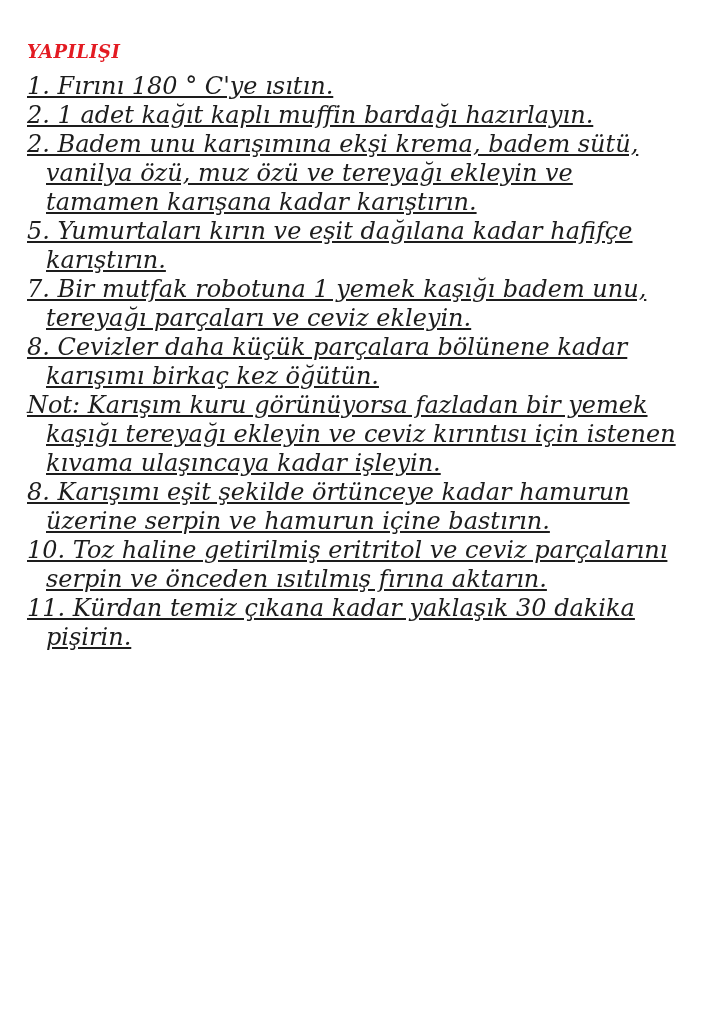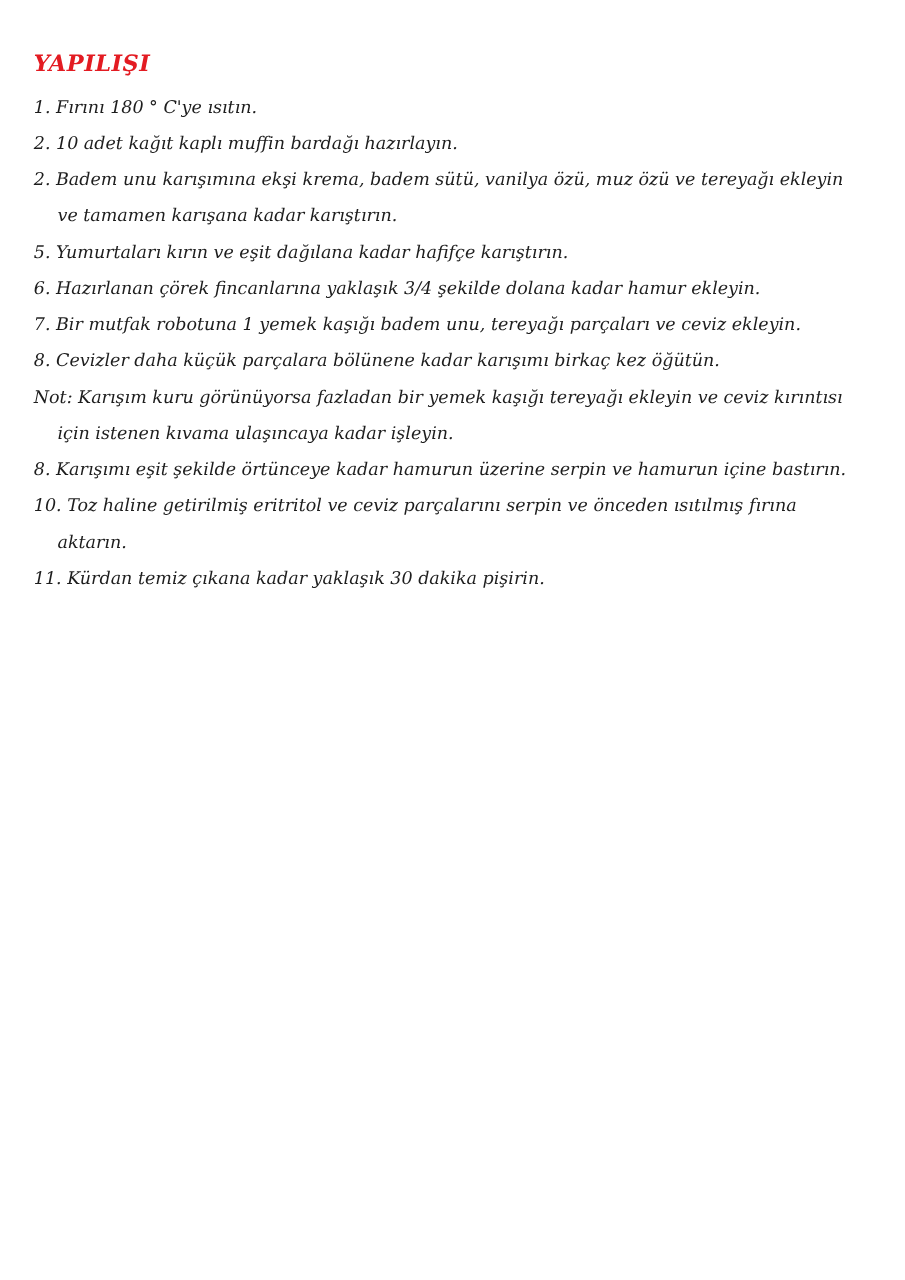--- a/index.html
+++ b/index.html
@@ -25,39 +25,39 @@
     font-weight: bold;
     font-size: 18px;
     line-height: 22px;
     letter-spacing: 0.4px;
     color: var(--title-color, #e31b22);
     margin: 0 0 9px 0;
   }
   .step {
     font-style: italic;
     font-weight: normal;
-    font-size: 14px;
+    font-size: 24px;
     line-height: 29px;
     color: var(--body-color, #1d1d1d);
     margin: 0;
     padding-left: 19px;
     text-indent: -19px;
+    text-decoration: underline;
   }
 </style>
 </head>
 <body style="background: rgb(255, 255, 255);">
 
 <div class="page">
   <div class="content">
     <h1 class="doc-title">YAPILIŞI</h1>
     <p class="step">1. Fırını 180 ° C'ye ısıtın.</p>
-    <p class="step">2. 10 adet kağıt kaplı muffin bardağı hazırlayın.</p>
+    <p class="step">2. 1 adet kağıt kaplı muffin bardağı hazırlayın.</p>
     <p class="step">2. Badem unu karışımına ekşi krema, badem sütü, vanilya özü, muz özü ve tereyağı ekleyin ve tamamen karışana kadar karıştırın.</p>
     <p class="step">5. Yumurtaları kırın ve eşit dağılana kadar hafifçe karıştırın.</p>
-    <p class="step">6. Hazırlanan çörek fincanlarına yaklaşık 3/4 şekilde dolana kadar hamur ekleyin.</p>
     <p class="step">7. Bir mutfak robotuna 1 yemek kaşığı badem unu, tereyağı parçaları ve ceviz ekleyin.</p>
     <p class="step">8. Cevizler daha küçük parçalara bölünene kadar karışımı birkaç kez öğütün.</p>
     <p class="step">Not: Karışım kuru görünüyorsa fazladan bir yemek kaşığı tereyağı ekleyin ve ceviz kırıntısı için istenen kıvama ulaşıncaya kadar işleyin.</p>
     <p class="step">8. Karışımı eşit şekilde örtünceye kadar hamurun üzerine serpin ve hamurun içine bastırın.</p>
     <p class="step">10. Toz haline getirilmiş eritritol ve ceviz parçalarını serpin ve önceden ısıtılmış fırına aktarın.</p>
     <p class="step">11. Kürdan temiz çıkana kadar yaklaşık 30 dakika pişirin.</p>
   </div>
 </div>
 
 </body></html>

